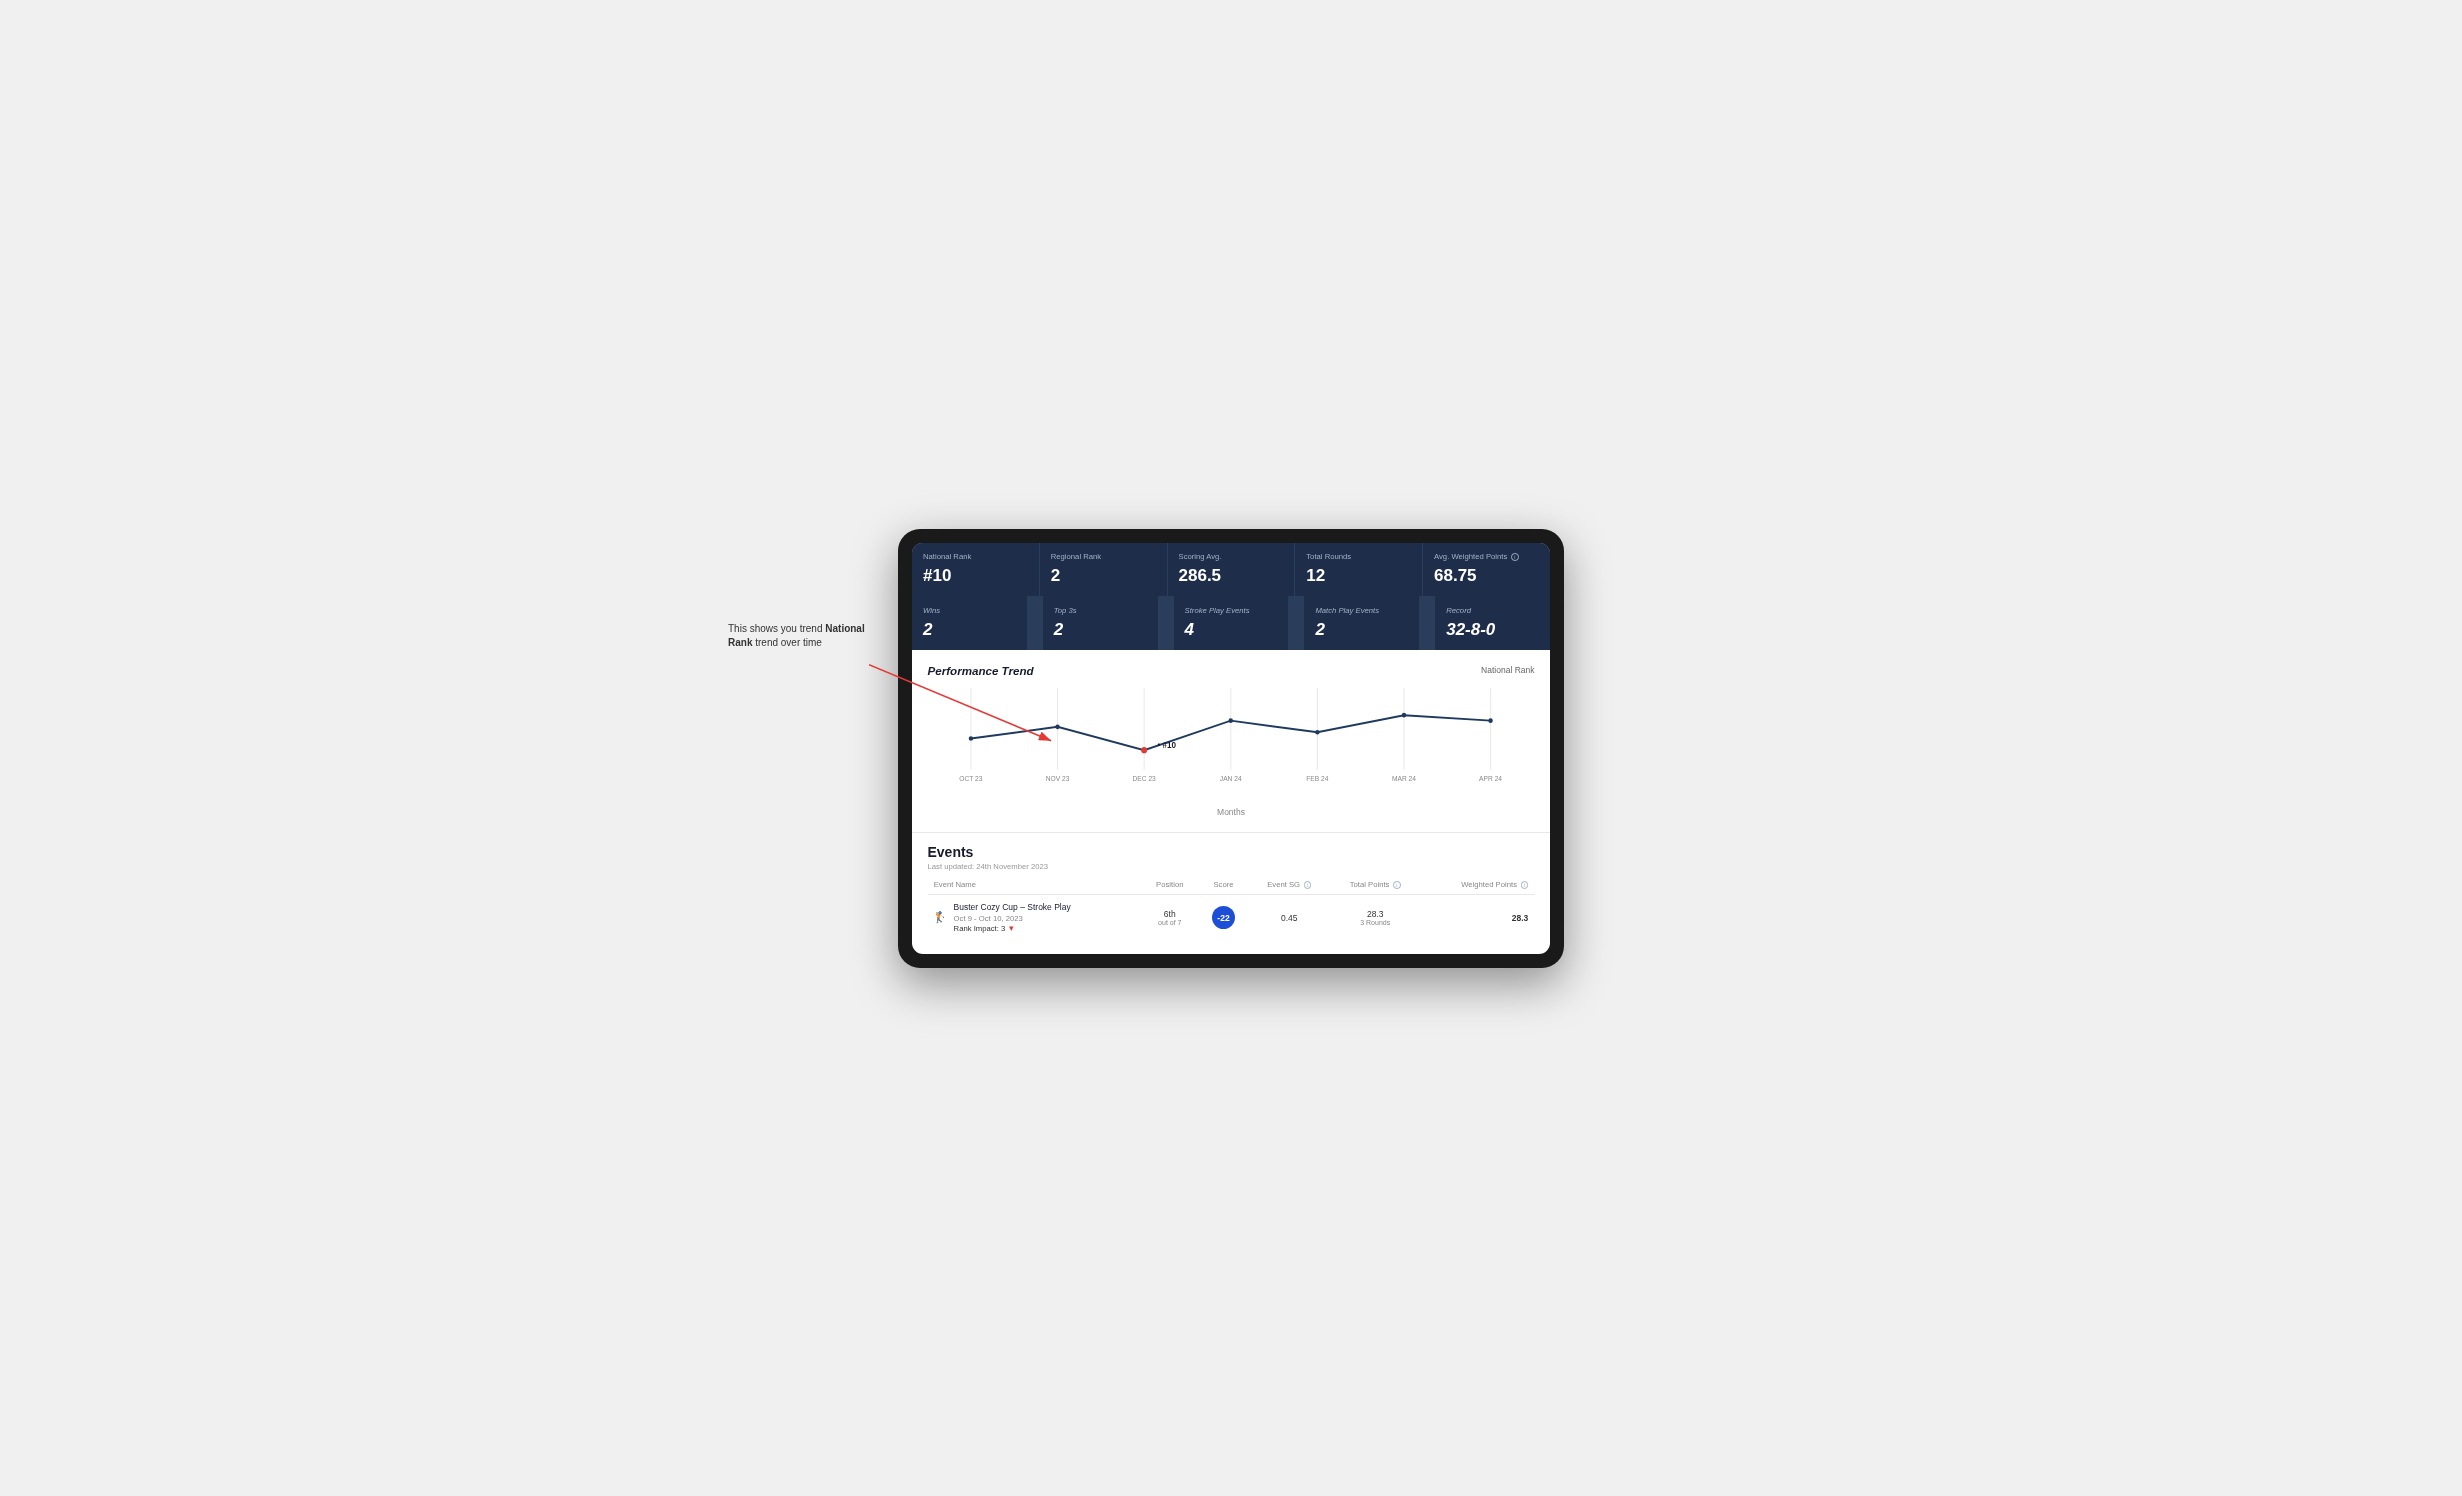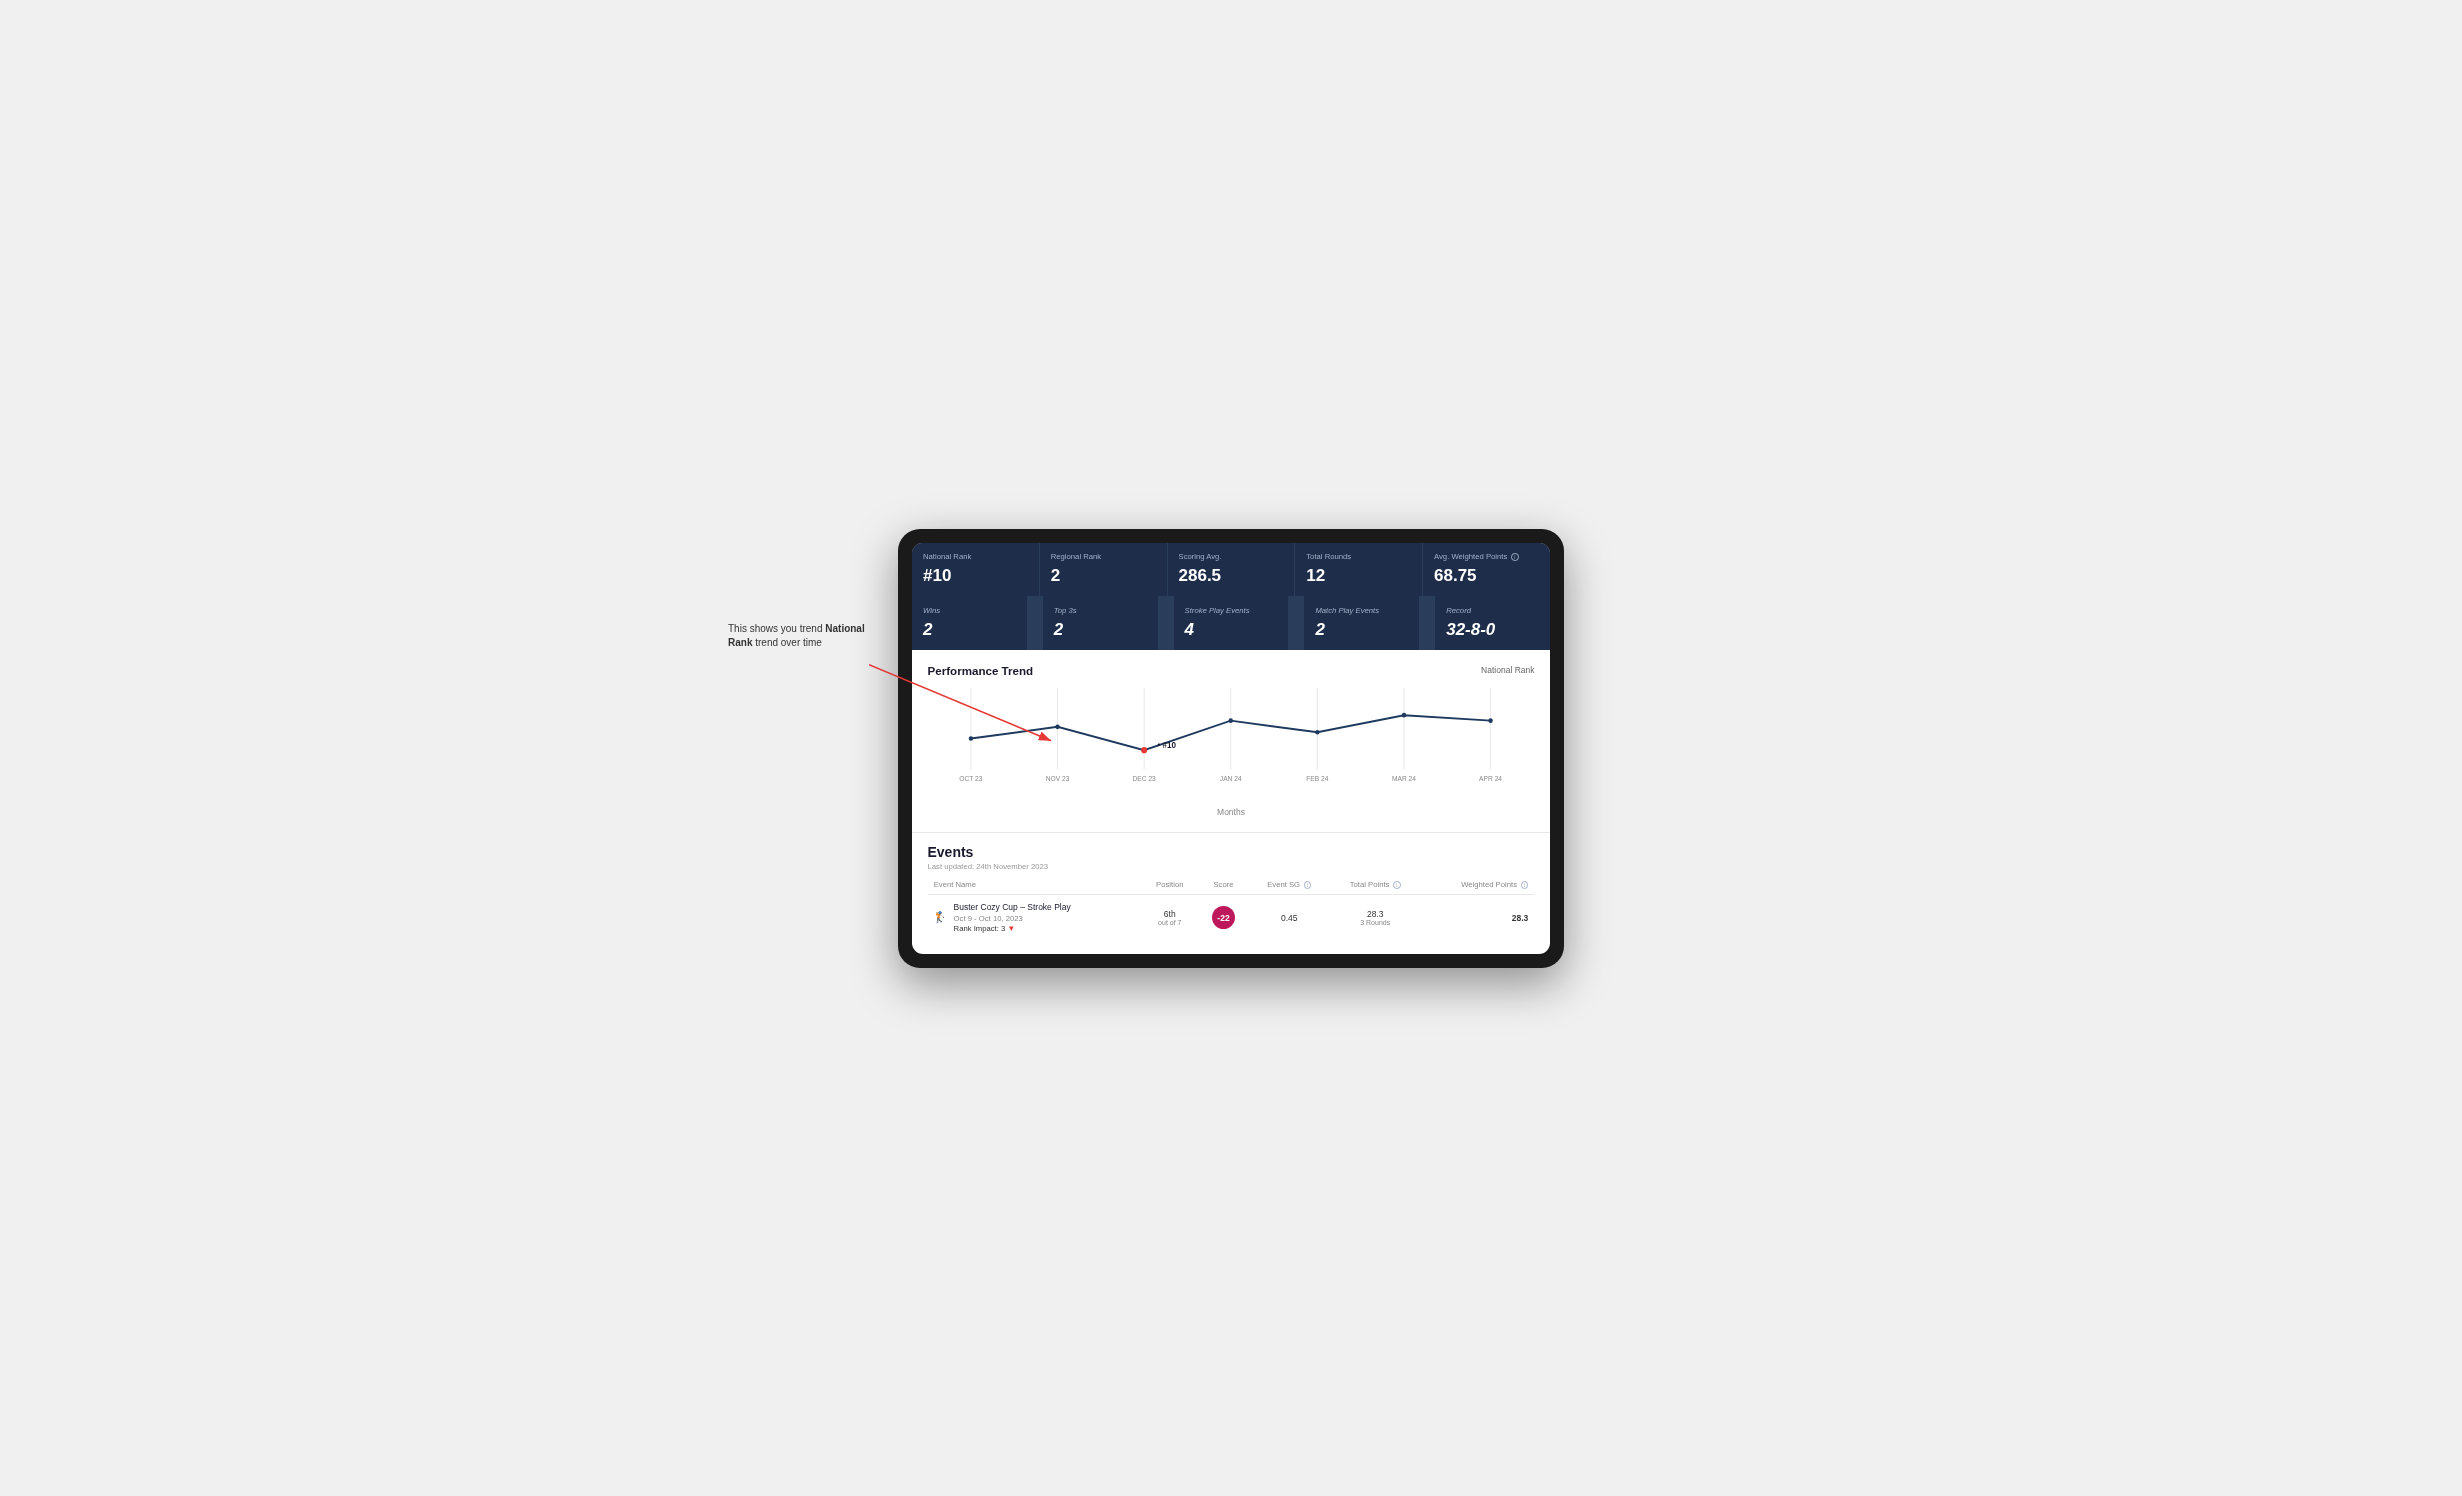--- a/index.html
+++ b/index.html
@@ -106,20 +106,21 @@
       display: flex;
       justify-content: space-between;
       align-items: center;
       margin-bottom: 11px;
     }
 
     .perf-title {
       font-size: 11.6px;
       font-weight: 600;
       color: #1a1a2e;
+      font-style: italic;
     }
 
     .perf-label {
       font-size: 8.5px;
       color: #666;
     }
 
     .chart-container {
       position: relative;
       height: 101px;
@@ -208,21 +209,21 @@
     .rank-impact-badge {
       display: inline-block;
       color: #e53935;
       font-weight: 600;
     }
 
     .score-badge {
       display: inline-flex;
       align-items: center;
       justify-content: center;
-      background: #be185d;
+      background: #1d4ed8;
       color: white;
       border-radius: 50%;
       width: 23px;
       height: 23px;
       font-size: 8.5px;
       font-weight: 700;
     }
 
     .position-text {
       font-size: 8.5px;

